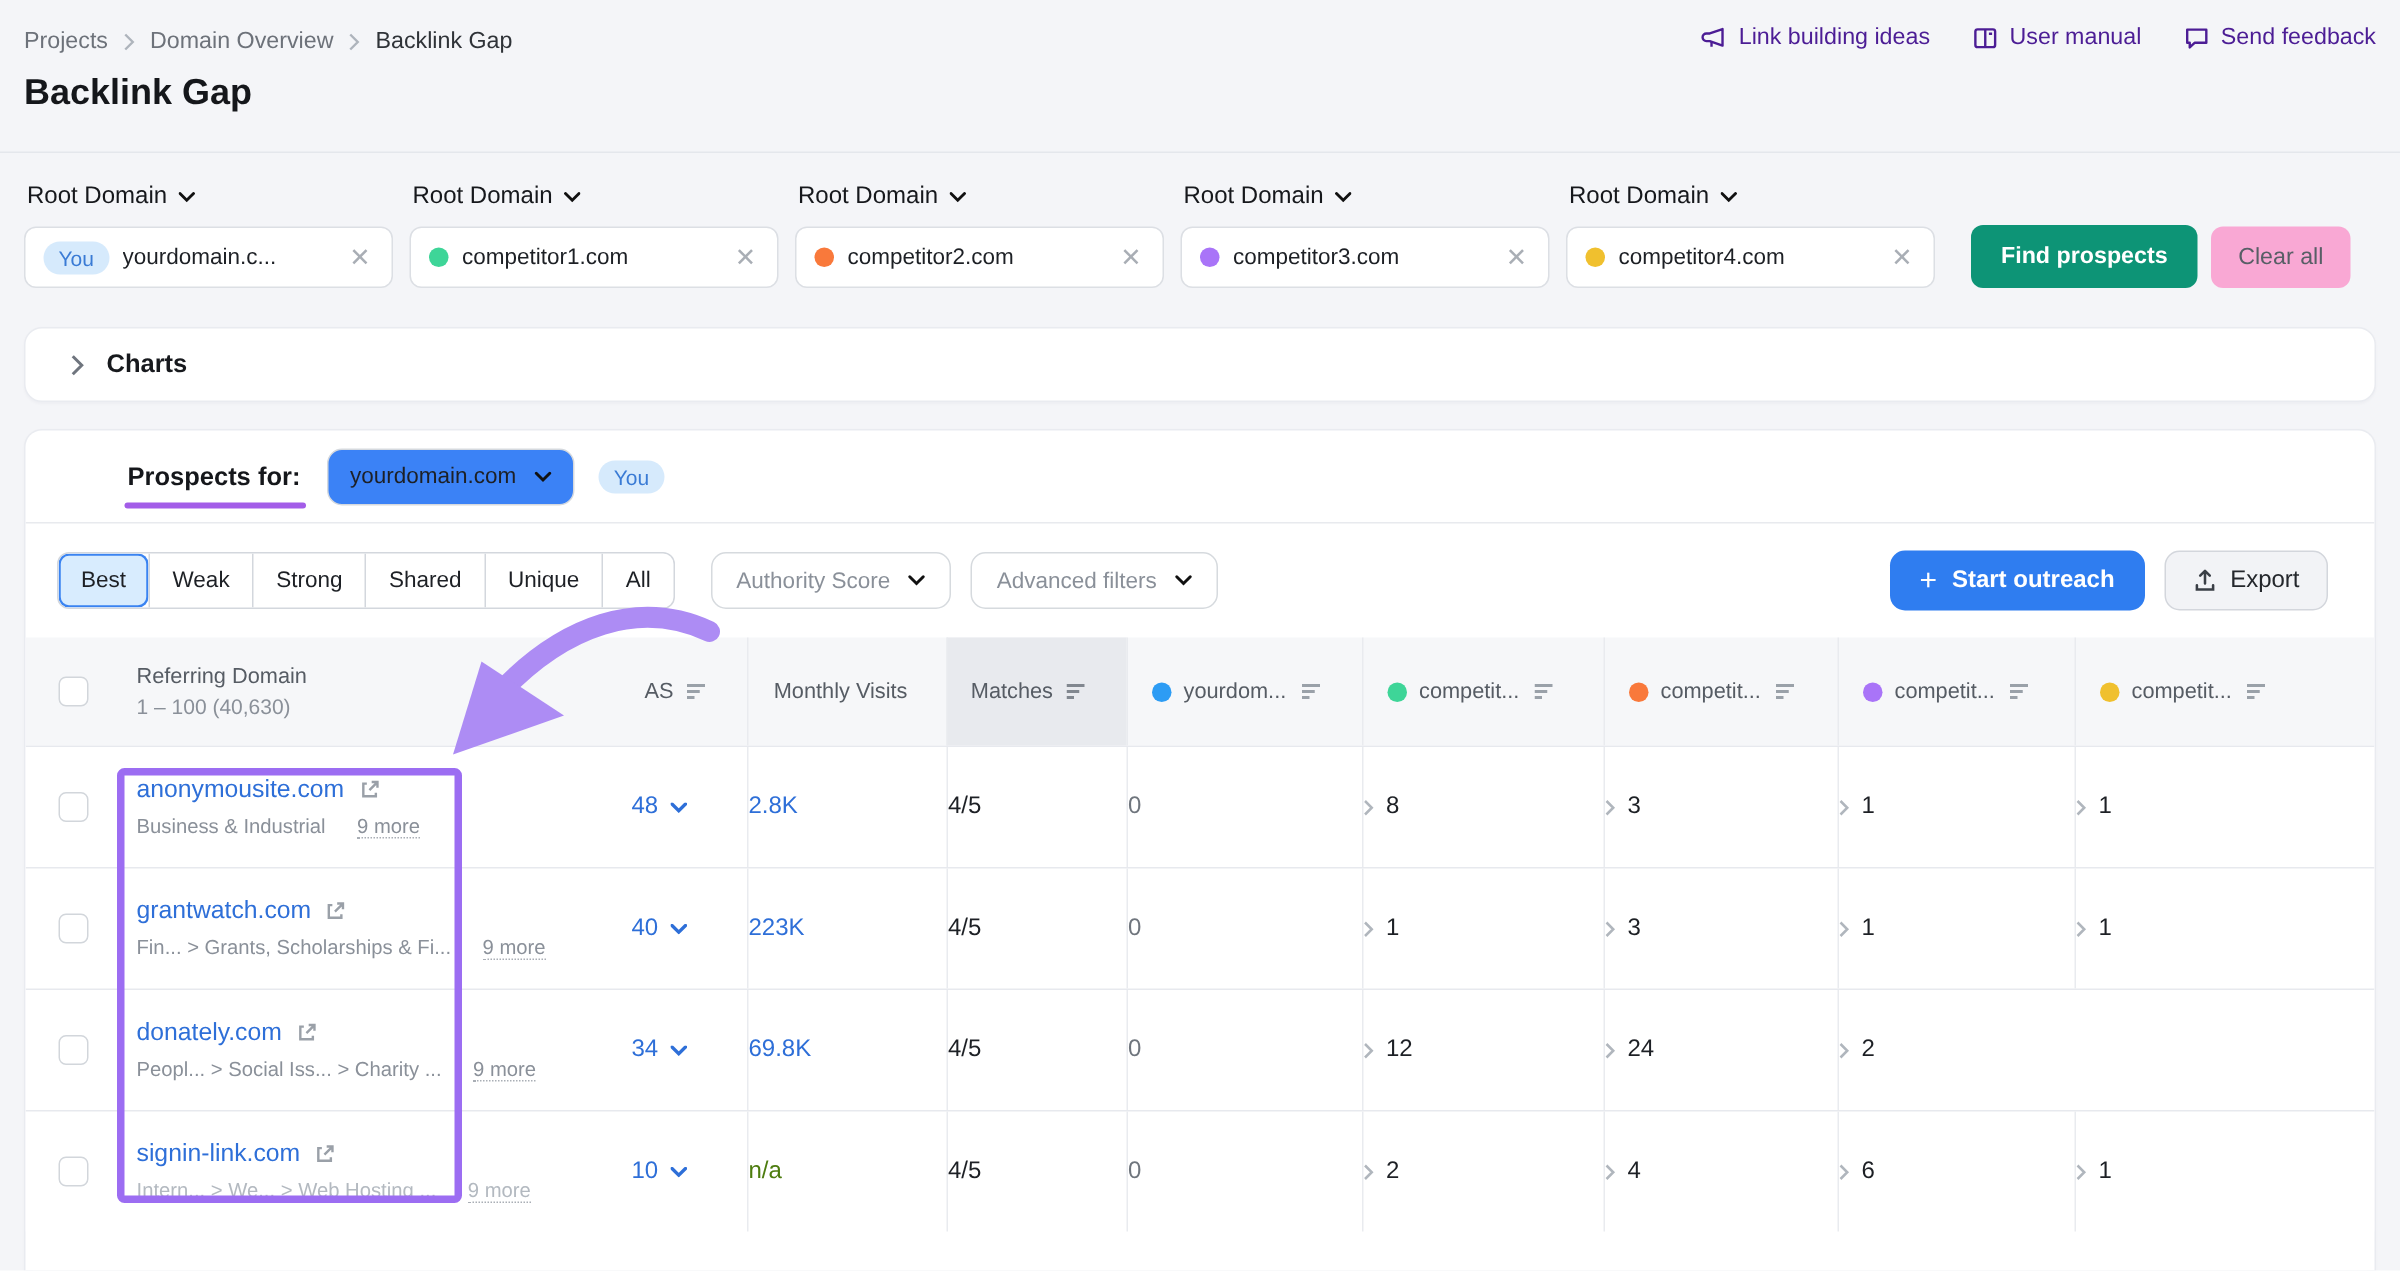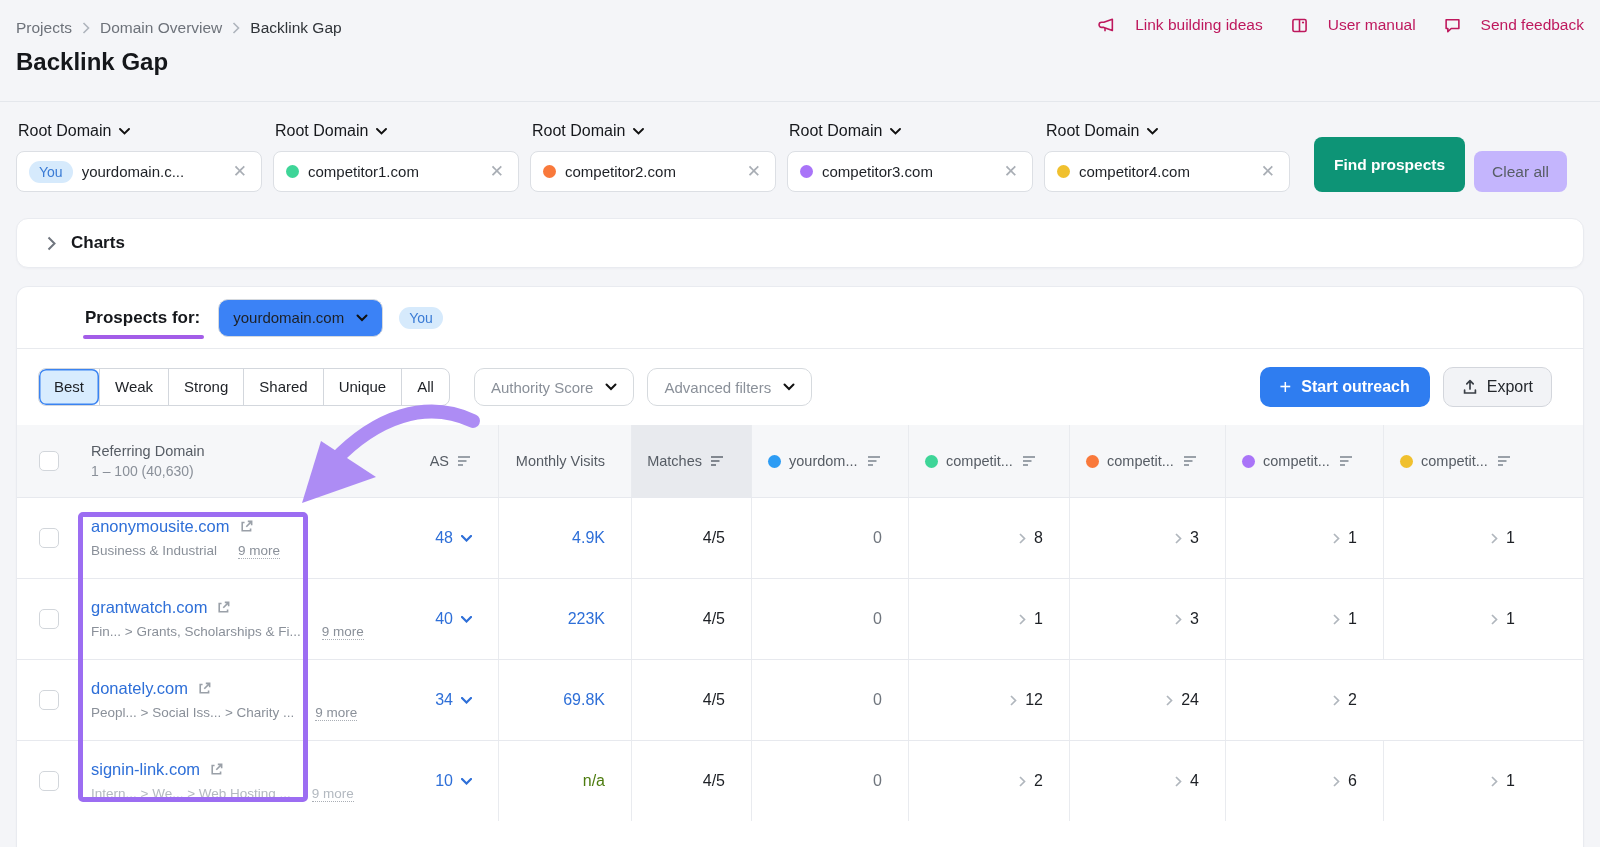--- a/index.html
+++ b/index.html
@@ -8,36 +8,36 @@
 
   .page { position:relative; width:1600px; height:847px; }
 
   
   .topbar { position:absolute; left:16px; right:16px; top:16px; display:flex; align-items:flex-start; }
   .breadcrumb { display:flex; align-items:center; gap:10px; font-size:15.5px; color:#6d727a; padding-top:3px; }
   .breadcrumb .crumb { cursor:pointer; }
   .breadcrumb .crumb.last { color:#2f3338; }
   .crumb-sep { display:flex; align-items:center; color:#aeb4bc; }
   .top-links { margin-left:auto; display:flex; gap:28px; }
-  .top-link { display:flex; align-items:center; gap:20px; color:#be185d; font-size:15.5px; cursor:pointer; }
+  .top-link { display:flex; align-items:center; gap:8px; color:#4c1d95; font-size:15.5px; cursor:pointer; }
   .page-title { position:absolute; left:16px; top:48px; font-size:24px; font-weight:700; color:#15171b; }
   .top-divider { position:absolute; left:0; right:0; top:101px; height:1px; background:#e4e7ec; }
 
   
   .filter-row { position:absolute; left:16px; top:122px; right:16px; display:flex; align-items:flex-end; }
   .filter-group { width:246px; margin-right:11px; flex:none; }
   .filter-label { display:flex; align-items:center; gap:8px; font-size:16px; color:#16181c; cursor:pointer; margin-bottom:11px; padding-left:2px; }
   .pill-input { height:41px; background:#fff; border:1px solid #dcdfe4; border-radius:8px; display:flex; align-items:center; padding:0 12px; gap:9px; }
   .you-badge { background:#d6eafc; color:#3a7bd5; border-radius:12px; padding:3px 10px; font-size:14px; flex:none; }
   .dot { width:13px; height:13px; border-radius:50%; flex:none; }
   .pill-value { font-size:15px; color:#1d2025; white-space:nowrap; overflow:hidden; text-overflow:ellipsis; }
   .pill-x { margin-left:auto; color:#a9aeb5; font-size:17px; cursor:pointer; flex:none; padding:0 2px; }
   .btn { border:none; border-radius:8px; font-size:15.5px; cursor:pointer; font-family:inherit; }
-  .btn-find { height:55px; padding:0 20px; background:#0d9476; color:#fff; font-weight:700; margin-left:13px; }
-  .btn-clear { height:41px; padding:0 18px; background:#c4b5fd; color:#585e66; margin-left:9px;text-align:right; }
+  .btn-find { height:42px; padding:0 20px; background:#0d9476; color:#fff; font-weight:700; margin-left:13px; }
+  .btn-clear { height:41px; padding:0 18px; background:#f9a8d4; color:#585e66; margin-left:9px;text-align:right; }
 
   
   .card { position:absolute; left:16px; right:16px; background:#fff; border:1px solid #e9ebf0; border-radius:12px; box-shadow:0 1px 2px rgba(20,30,50,.03); }
   .charts-card { top:218px; height:50px; display:flex; align-items:center; padding-left:30px; gap:15px; cursor:pointer; }
   .charts-title { font-size:17px; font-weight:700; color:#17191d; }
 
   .main-card { top:286px; height:561px; border-bottom:none; border-radius:12px 12px 0 0; overflow:hidden; }
 
   .prospects-row { height:62px; display:flex; align-items:center; padding-left:68px; border-bottom:1px solid #e8eaee; }
   .prospects-label { position:relative; font-size:17px; font-weight:700; color:#15171b; }
@@ -66,21 +66,21 @@
   .th.dotcol { justify-content:flex-start; padding-left:16px; gap:8px; }
   .th .sort { margin-left:2px; }
   .th-check { justify-content:center; }
   .th-ref { flex-direction:column; align-items:flex-start; justify-content:center; padding-left:10px; gap:4px; }
   .th-sub { font-size:14px; color:#8a9099; }
   .sep { border-left:1px solid #e9ebef; }
 
   .trow { height:81px; border-top:1px solid #e7e9ee; background:#fff; }
   .trow:first-child { border-top:none; }
   .td { display:flex; align-items:center; font-size:16px; color:#1d2025; }
-  .td.num { justify-content:flex-end; padding-right:26px; }
+  .td.num { padding-right:26px; }
   .td-check { justify-content:center; }
   .checkbox { width:20px; height:20px; border:1.5px solid #d2d6db; border-radius:5px; background:#fff; cursor:pointer; }
   .td-ref { flex-direction:column; align-items:flex-start; justify-content:center; padding-left:10px; gap:7px; }
   .domain-link { display:flex; align-items:center; gap:9px; color:#2e6fd8; font-size:16.5px; cursor:pointer; }
   .cats { font-size:13.5px; color:#8a9099; display:flex; gap:21px; align-items:baseline; }
   .more-link { color:#8a9099; border-bottom:1px dotted #a9aeb5; cursor:pointer; }
   .trow:last-child .cats { color:#b3b9c0; }
   .trow:last-child .more-link { color:#b3b9c0; }
   .as-val { color:#2e6fd8; display:flex; align-items:center; gap:8px; cursor:pointer; }
   .mv-val { color:#2e6fd8; cursor:pointer; }
@@ -415,21 +415,21 @@
         <span class="as-val">
           <span>48</span>
           <span class="icon">
               <svg width="11" height="7" viewBox="0 0 11 7">
                 <path d="M1 1 L5.5 5.5 L10 1" fill="none" stroke="#2e6fd8" stroke-width="2.2" stroke-linecap="round"></path>
               </svg>
             </span>
         </span>
       </div>
       <div class="td num sep">
-          <span class="mv-val">4.9K</span>
+          <span class="mv-val">2.8K</span>
         </div>
       <div class="td num sep">
           <span>4/5</span>
         </div>
       <div class="td num sep">
           <span class="zero">0</span>
         </div>
       <div class="td num sep">
           <span class="cnt">
             <span class="icon">

